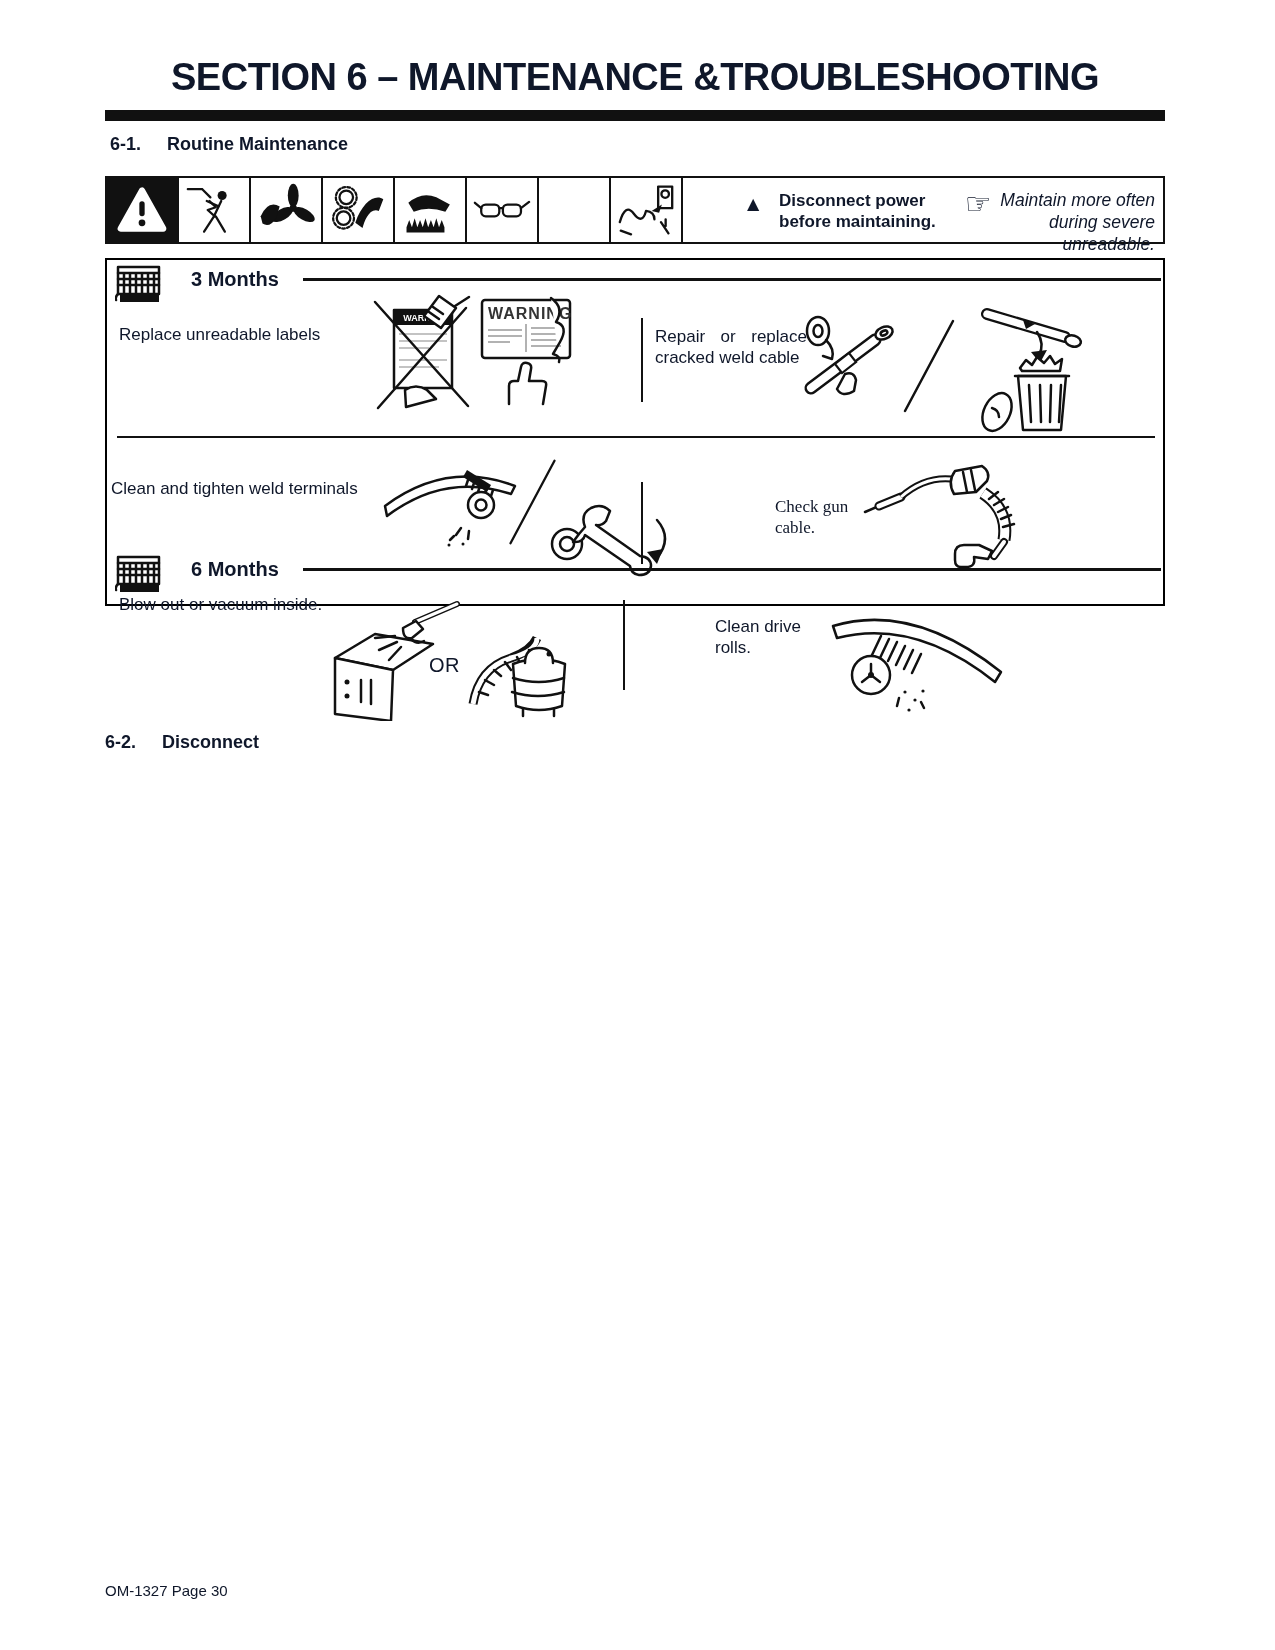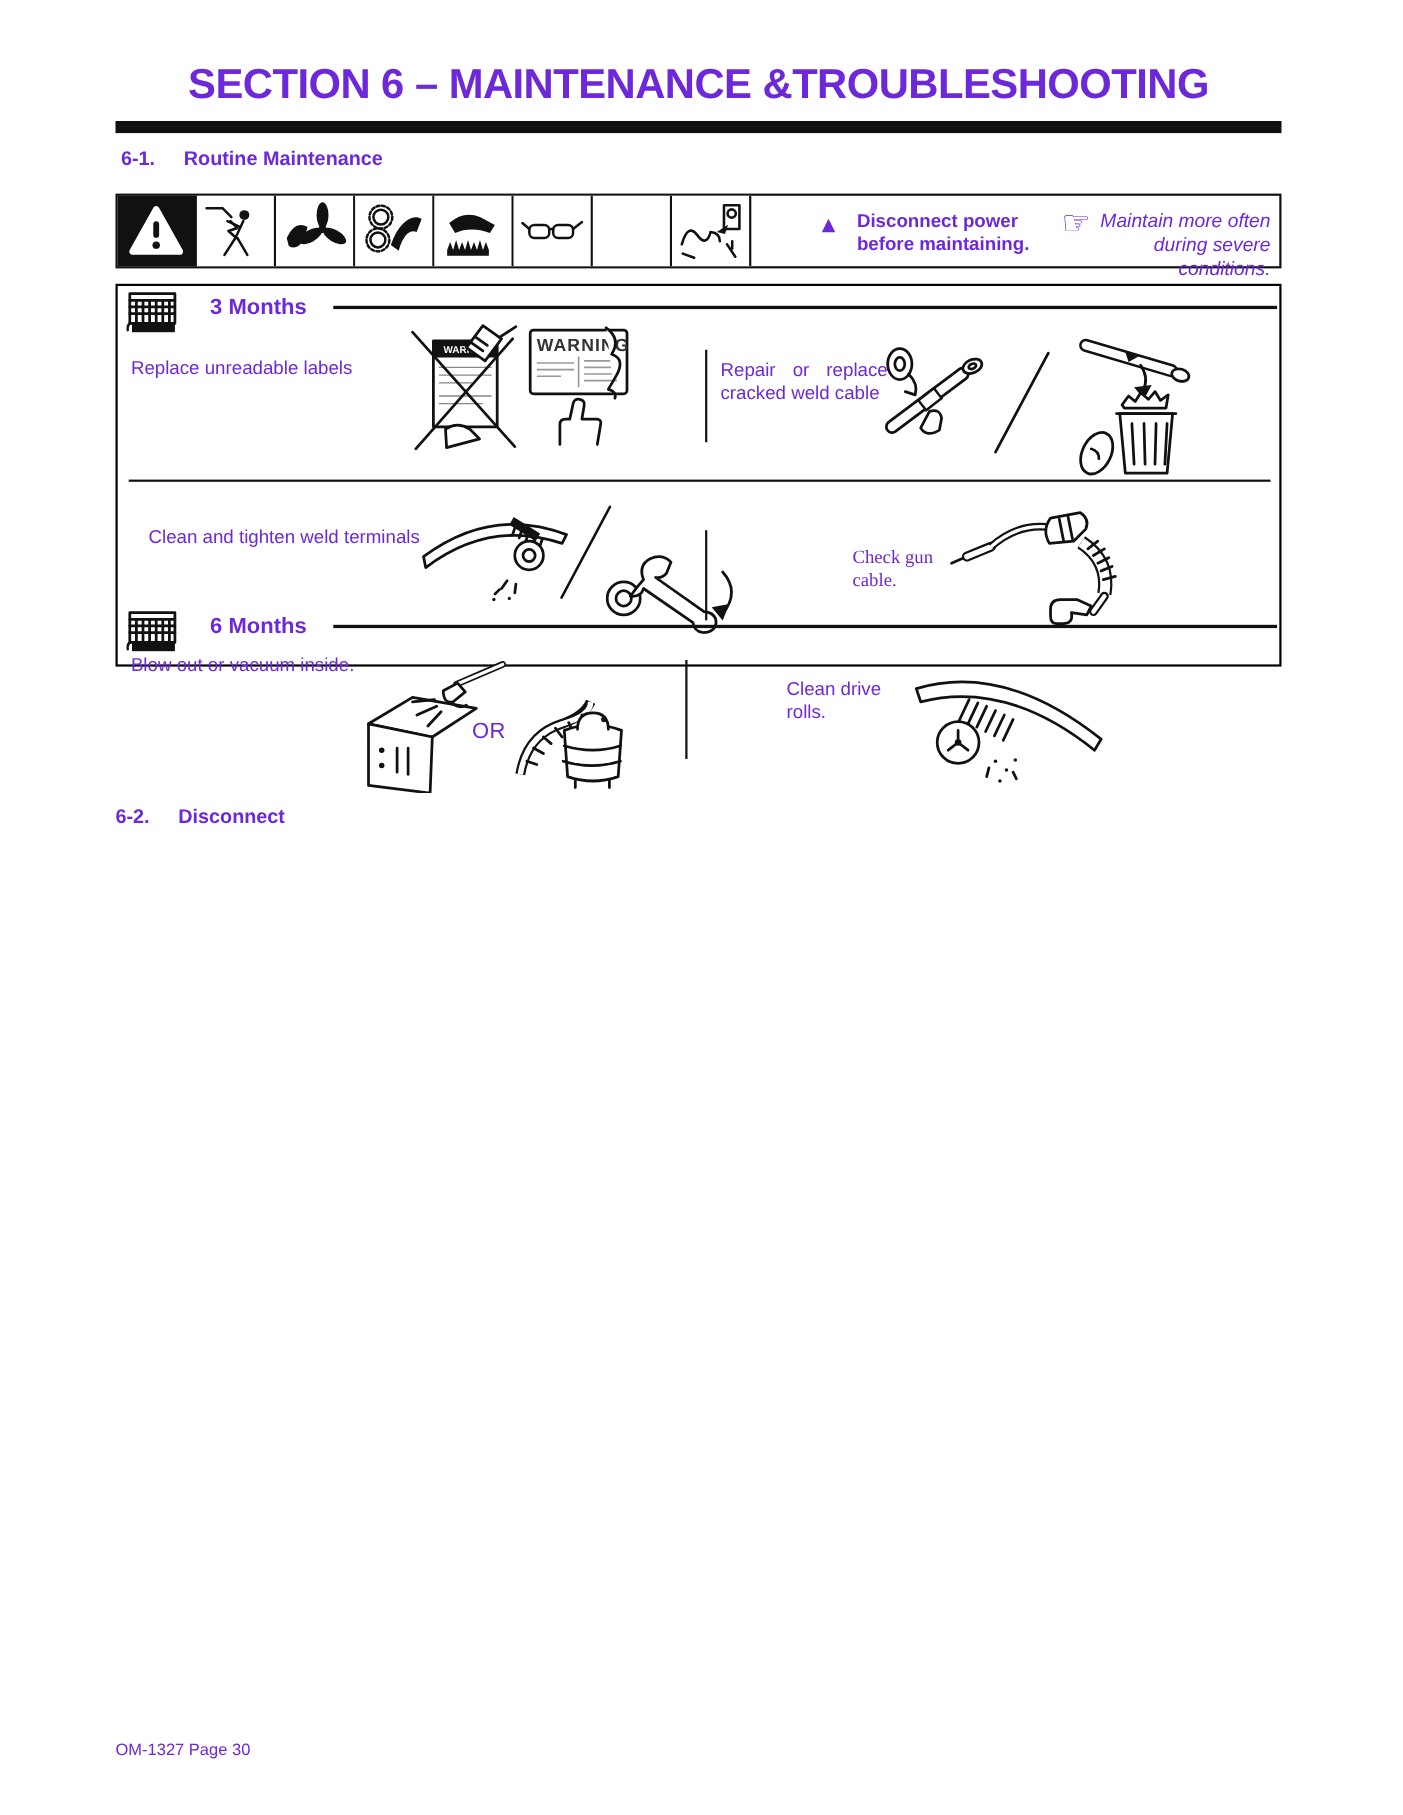--- a/index.html
+++ b/index.html
@@ -1,17 +1,17 @@
 <!DOCTYPE html>
 <html><head>
 <meta charset="utf-8">
 <style>
   html,body{margin:0;padding:0;background:#fff;}
   .page{position:relative;width:1275px;height:1650px;background:#fff;
-        font-family:"Liberation Sans",sans-serif;color:#6d28d9;overflow:hidden;}
+        font-family:"Liberation Sans",sans-serif;color:#0f172a;overflow:hidden;}
   .abs{position:absolute;}
   .doc-title{left:105px;top:56px;width:1060px;text-align:center;
              font-size:38px;font-weight:bold;letter-spacing:-0.5px;white-space:nowrap;}
   .title-rule{left:105px;top:110px;width:1060px;height:11px;background:#111;}
   .h2{font-size:18px;font-weight:bold;}
   .h2 .num{display:inline-block;margin-right:26px;}
   
   .band{left:105px;top:176px;width:1060px;height:68px;border:2px solid #111;box-sizing:border-box;}
   .cells{position:absolute;left:0;top:0;height:64px;display:flex;}
   .cell{width:72px;height:64px;border-right:2px solid #111;box-sizing:border-box;
@@ -115,21 +115,21 @@
       </div>
     </div>
     <span class="abs marker" style="left:640px;top:16px;font-size:16px;">▲</span>
     <div class="abs band-note" style="left:672px;top:12px;">
       <div>Disconnect power</div>
       <div>before maintaining.</div>
     </div>
     <span class="abs marker" style="left:858px;top:8px;font-size:30px;">☞</span>
     <div class="abs band-note-italic" style="left:880px;top:11px;width:168px;">
       <div>Maintain more often</div>
-      <div>during severe conditions.</div>
+      <div>during severe unreadable.</div>
     </div>
   </div>
 
   <div class="abs maintbox">
 
     <svg class="abs" style="left:8px;top:2px;" width="48" height="42" viewBox="0 0 48 42">
       <path class="s w" stroke-width="2" d="M3 5 h41 v27 h-41 z"></path>
       <path class="s" stroke-width="1" d="M3 11 h41 M3 17 h41 M3 23 h41 M9 11 v21 M15 11 v21 M21 11 v21 M27 11 v21 M33 11 v21 M39 11 v21"></path>
       <rect x="5" y="32" width="39" height="8" class="f"></rect>
       <path class="s" stroke-width="1.5" d="M3 32 q-3 3 -2 6"></path>
@@ -189,21 +189,21 @@
       <path class="s w" stroke-width="1.8" d="M47 68 l6 -8 6 5 5 -8 7 6 6 -7 5 8 7 -5 -2 12 h-38 z"></path>
       <path class="s w" stroke-width="2.5" d="M45 76 h48 l-5 54 h-38 z"></path>
       <path class="s" stroke-width="2.5" d="M42 76 h54"></path>
       <path class="s" stroke-width="2" d="M56 85 l2 37 M67 85 l1 37 M78 85 l-1 37 M88 85 l-2 37"></path>
       <ellipse cx="24" cy="112" rx="13" ry="20" transform="rotate(26 24 112)" class="s w" stroke-width="2.4"></ellipse>
       <path class="s" stroke-width="1.8" d="M19 108 q7 2 7 9"></path>
     </svg>
 
     <div class="abs hdiv" style="left:10px;top:176px;width:1038px;"></div>
 
-    <div class="abs task" style="left:28px;top:218px;text-align:right;">Clean and tighten weld terminals</div>
+    <div class="abs task" style="left:4px;top:218px;text-align:right;">Clean and tighten weld terminals</div>
 
     <svg class="abs" style="left:276px;top:182px;" width="145" height="112" viewBox="0 0 145 112">
       <path class="s w" stroke-width="2" d="M4 74 Q62 30 128 52 L132 44 Q64 18 2 64 Z"></path>
       <path class="f" d="M84 28 l24 15 -4 7 -24 -15 z"></path>
       <path class="s" stroke-width="1.5" d="M86 35 l-3 9 M92 38 l-3 9 M98 41 l-3 9 M104 45 l-3 9 M110 48 l-3 9"></path>
       <circle cx="98" cy="63" r="13" class="s w" stroke-width="3"></circle>
       <circle cx="98" cy="63" r="5.5" class="s" stroke-width="2"></circle>
       <path class="s" stroke-width="1.8" d="M78 86 l-5 7 M86 89 l-1 8 M71 94 l-4 4"></path>
       <circle cx="66" cy="103" r="1.5" class="f"></circle>
         <circle cx="80" cy="102" r="1.5" class="f"></circle>

